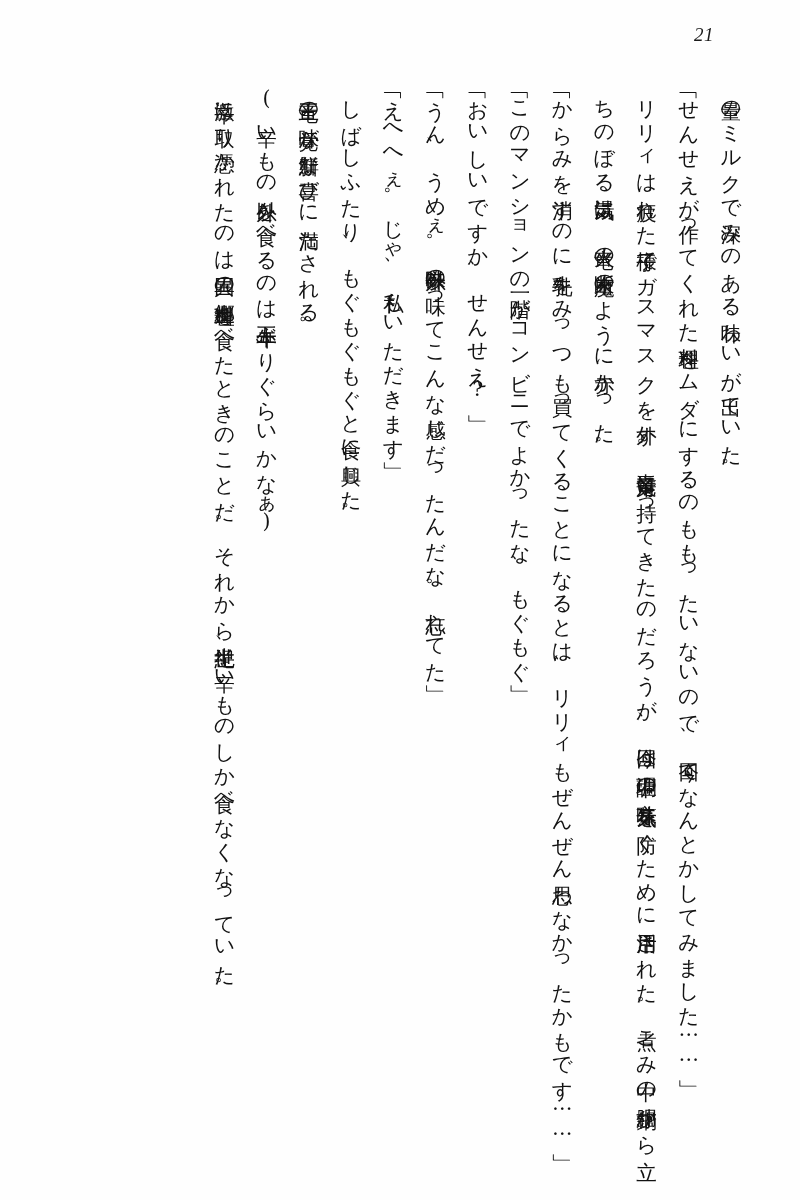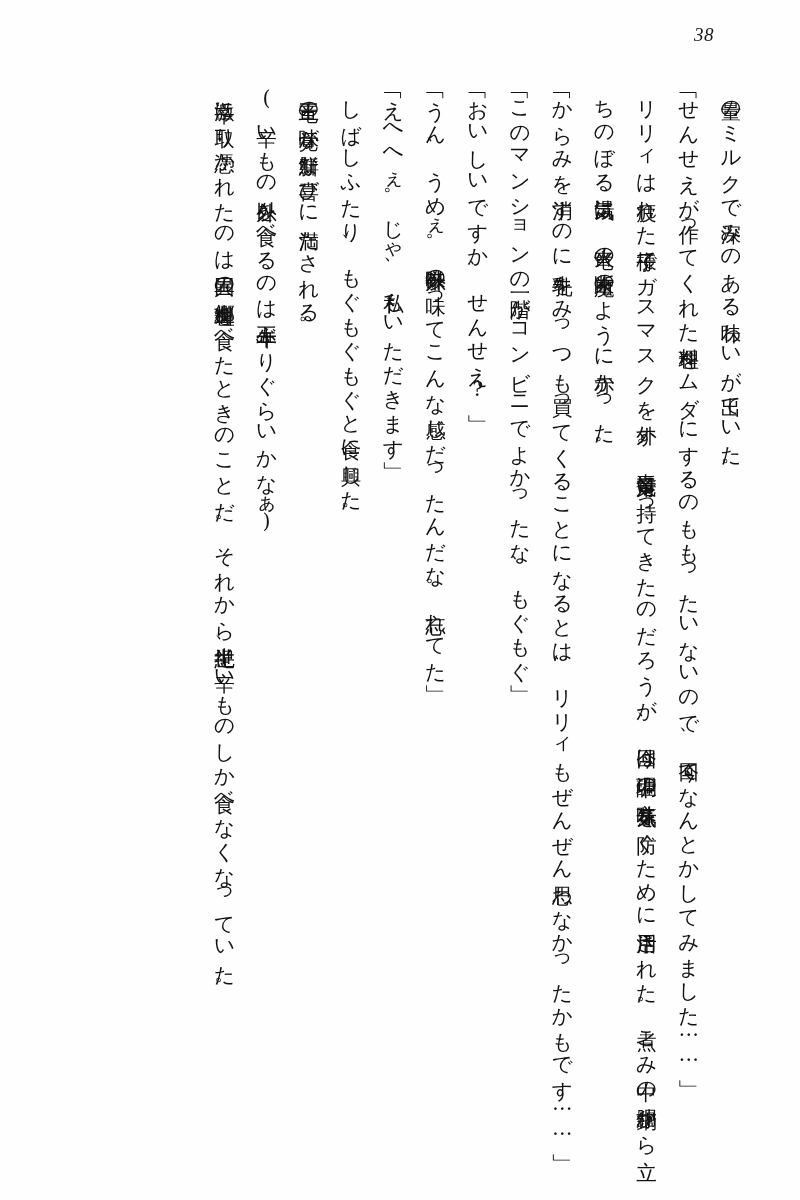--- a/index.html
+++ b/index.html
@@ -64,21 +64,21 @@
   
   .para {
     display: block;
   }
 </style>
 </head>
 <body>
 
 <div id="page">
 
-  <div id="page-number">38</div>
+  <div id="page-number">21</div>
 
   <div id="body-text">
     <p class="para">量のミルクで深みのある味わいが出ていた。</p>
     <p class="para">「せんせえが作ってくれた料理をムダにするのももったいないので、今回てなんとかしてみました……」</p>
     <p class="para">リリィは疲れた様子でガスマスクを外す。毒竜対策に持ってきたのだろうが、今回は調理中の辛味蒸気を防ぐために活用された。煮こみ中の寸胴鍋から立ちのぼる湯気は、火竜の断末魔のように赤かった。</p>
     <p class="para">「からみを消すのに牛乳をみっつも買ってくることになるとは、リリィもぜんぜん思わなかったかもです……」</p>
     <p class="para">「このマンションの一階がコンビニでよかったな、もぐもぐ」</p>
     <p class="para">「おいしいですか、せんせえ?」</p>
     <p class="para">「うん、うめぇ。辛味以外の味ってこんな感じだったんだな。忘れてた」</p>
     <p class="para">「えへへぇ。じゃ、私もいただきます」</p>

